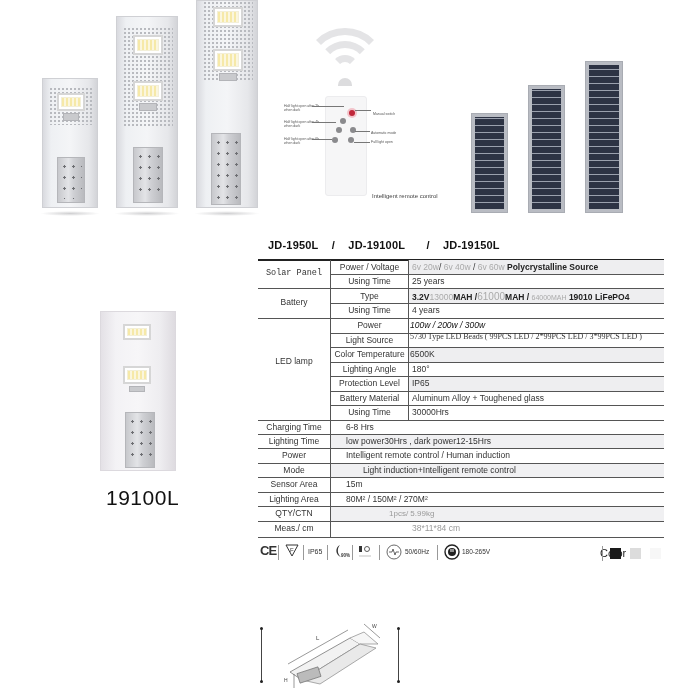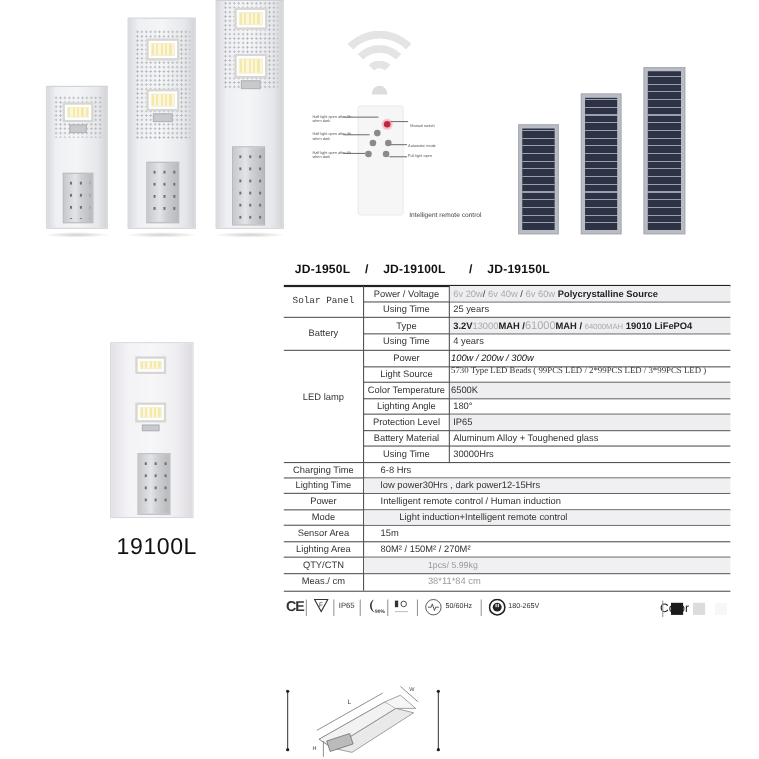--- a/index.html
+++ b/index.html
@@ -216,21 +216,21 @@
   <div class="cell" style="left:346px; top:449px;">Intelligent remote control / Human induction</div>
   <div class="cell center" style="left:258px; top:464px; width:72px;">Mode</div>
   <div class="cell" style="left:363px; top:464px;">Light induction+Intelligent remote control</div>
   <div class="cell center" style="left:258px; top:478px; width:72px;">Sensor Area</div>
   <div class="cell" style="left:346px; top:478px;">15m</div>
   <div class="cell center" style="left:258px; top:493px; width:72px;">Lighting Area</div>
   <div class="cell" style="left:346px; top:493px;">80M² / 150M² / 270M²</div>
   <div class="cell center" style="left:258px; top:507px; width:72px;">QTY/CTN</div>
   <div class="cell" style="left:389px; top:507px; color:#9a9a9a; font-size:8px;">1pcs/ 5.99kg</div>
   <div class="cell center" style="left:258px; top:522px; width:72px;">Meas./ cm</div>
-  <div class="cell" style="left:389px; top:522px; color:#9a9a9a;">38*11*84 cm</div>
+  <div class="cell" style="left:412px; top:522px; color:#9a9a9a;">38*11*84 cm</div>
 </div>
 
 <div>
   <div class="cert" style="left:260px; top:543px; font-size:13px; font-weight:bold; letter-spacing:-1px;">CE</div>
   <div class="sep" style="left:278px;"></div>
   <div class="cert" style="left:285px; top:544px;">
     <svg width="14" height="13" viewBox="0 0 14 13">
         <path d="M1 1 L13 1 L7 12 Z" fill="none" stroke="#333" stroke-width="1"></path>
         <text x="5" y="8" font-size="6" fill="#333" font-family="Liberation Sans, sans-serif">F</text>
       </svg>

